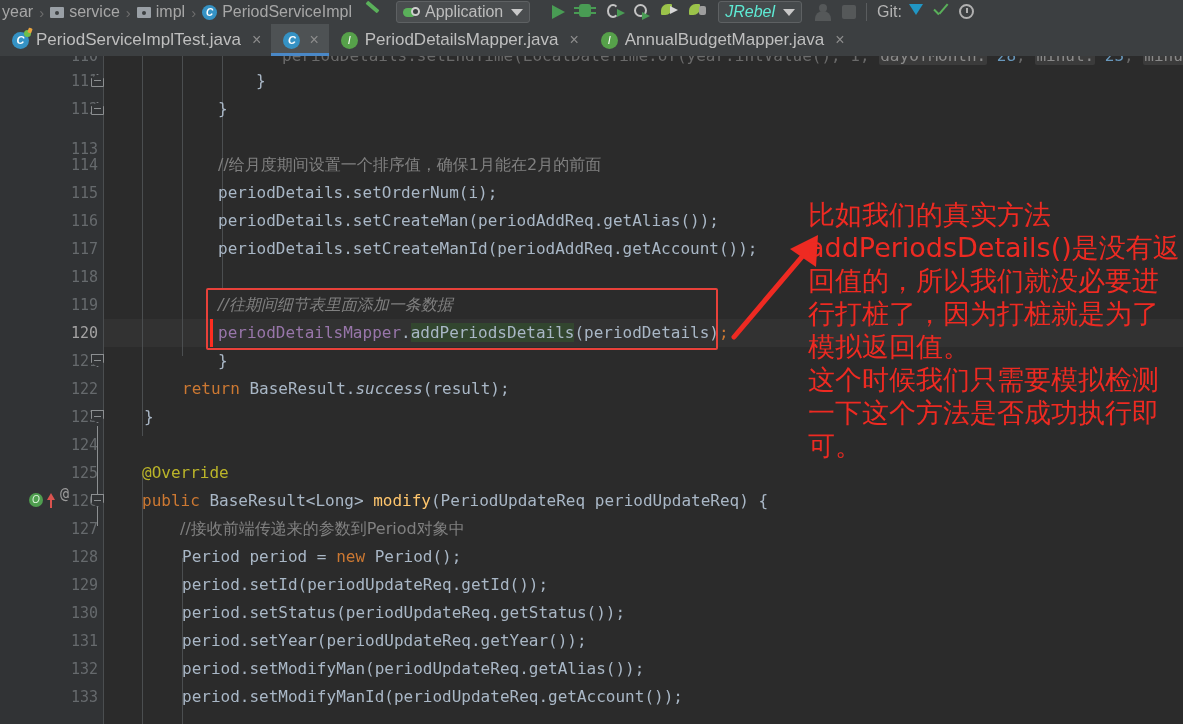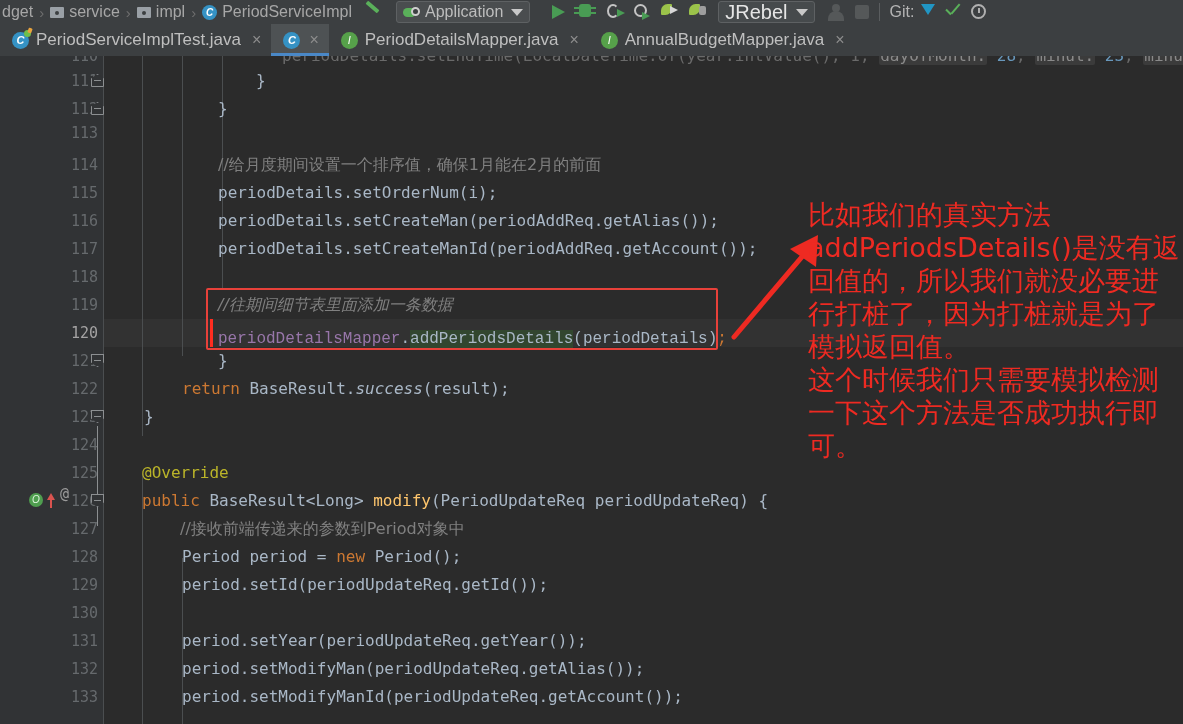--- a/index.html
+++ b/index.html
@@ -51,21 +51,21 @@
   .clockrun{position:absolute;left:6px;top:4px;width:13px;height:13px;border:2px solid #c4c4c4;border-radius:50%;box-sizing:border-box;}
   .clockrun:after{content:"";position:absolute;left:6px;top:6px;width:0;height:0;border-left:8px solid #499c54;border-top:4px solid transparent;border-bottom:4px solid transparent;}
   .leafrun{position:absolute;left:5px;top:4px;width:11px;height:11px;background:#9bc34a;border-radius:60% 10% 60% 10%;}
   .leafrun:after{content:"";position:absolute;left:9px;top:2px;width:0;height:0;border-left:8px solid #d7d7d7;border-top:4px solid transparent;border-bottom:4px solid transparent;}
   .leafbug{position:absolute;left:5px;top:4px;width:11px;height:11px;background:#9bc34a;border-radius:60% 10% 60% 10%;}
   .leafbug:after{content:"";position:absolute;left:10px;top:2px;width:7px;height:9px;background:#9e9e9e;border-radius:2px;}
   .jrebel{
     margin-left:6px;height:20px;border:1px solid #5e6163;border-radius:3px;background:#464a4c;
     display:flex;align-items:center;padding:0 6px;flex:0 0 auto;
   }
-  .jrebel .lbl{color:#e5e5e5;font-size:20px;}
+  .jrebel .lbl{color:#5eead4;font-size:16px;font-style:italic;}
   .silhouette{width:22px;height:18px;position:relative;margin-left:10px;flex:0 0 auto;}
   .silhouette:before{content:"";position:absolute;left:7px;top:1px;width:8px;height:8px;border-radius:50%;background:#555859;}
   .silhouette:after{content:"";position:absolute;left:3px;top:8px;width:16px;height:10px;border-radius:8px 8px 0 0;background:#555859;}
   .sq{width:14px;height:14px;background:#555859;margin-left:8px;border-radius:2px;flex:0 0 auto;}
   .vsep{width:1px;height:18px;background:#5a5d5f;margin:0 10px;flex:0 0 auto;}
   .gitlbl{color:#b4b4b4;font-size:16px;flex:0 0 auto;}
   .gitarrow{width:26px;height:24px;position:relative;flex:0 0 auto;}
   .gitarrow:before{content:"";position:absolute;left:7px;top:4px;width:0;height:0;border-left:7px solid transparent;border-right:7px solid transparent;border-top:11px solid #2196c4;}
   .check{width:26px;height:24px;position:relative;flex:0 0 auto;}
   .check:before{content:"";position:absolute;left:5px;top:11px;width:7px;height:2px;background:#5ab05a;transform:rotate(45deg);}
@@ -164,21 +164,21 @@
     font-family:"DejaVu Sans","Liberation Sans",sans-serif;
     white-space:pre-wrap;
   }
 </style>
 </head>
 <body>
 
 <div class="topbar">
   <div class="crumbs">
     <span class="crumb">
-      <span>dget</span>
+      <span>year</span>
       <span class="sep">›</span>
     </span>
     <span class="crumb">
       <i class="ic-pkg"></i>
       <span>service</span>
       <span class="sep">›</span>
     </span>
     <span class="crumb">
       <i class="ic-pkg"></i>
       <span>impl</span>
@@ -257,21 +257,21 @@
 
 <div class="editor">
 
   <div class="curline-gutter" style="top:263px;"></div>
   <div class="curline" style="left:104px;top:263px;"></div>
 
   <div class="gutter">
     <div class="gline" style="top:-14px;">110</div>
     <div class="gline" style="top:11px;">111</div>
     <div class="gline" style="top:39px;">112</div>
-    <div class="gline" style="top:63px;text-align:right;">113</div>
+    <div class="gline" style="top:79px;text-align:right;">113</div>
     <div class="gline" style="top:95px;">114</div>
     <div class="gline" style="top:123px;">115</div>
     <div class="gline" style="top:151px;">116</div>
     <div class="gline" style="top:179px;">117</div>
     <div class="gline" style="top:207px;">118</div>
     <div class="gline" style="top:235px;">119</div>
     <div class="gline cur" style="top:263px;">120</div>
     <div class="gline" style="top:291px;">121</div>
     <div class="gline" style="top:319px;">122</div>
     <div class="gline" style="top:347px;">123</div>
@@ -313,31 +313,32 @@
 
     <div class="row" style="top:11px;left:152px;"><span>}</span></div>
     <div class="row" style="top:39px;left:114px;"><span>}</span></div>
 
     <div class="row cm" style="top:95px;left:114px;font-family:'DejaVu Sans','Liberation Sans',sans-serif;"><span>//给月度期间设置一个排序值，确保1月能在2月的前面</span></div>
     <div class="row" style="top:123px;left:114px;"><span>periodDetails.setOrderNum(i);</span></div>
     <div class="row" style="top:151px;left:114px;"><span>periodDetails.setCreateMan(periodAddReq.getAlias());</span></div>
     <div class="row" style="top:179px;left:114px;"><span>periodDetails.setCreateManId(periodAddReq.getAccount());</span></div>
 
     <div class="row cm" style="top:235px;left:114px;font-family:'DejaVu Sans','Liberation Sans',sans-serif;font-style:italic;"><span>//往期间细节表里面添加一条数据</span></div>
-    <div class="row" style="top:269px;left:114px;font-family:Liberation Mono, monospace;"><span class="fld">periodDetailsMapper</span><span>.</span><span class="mhl">addPeriodsDetails</span><span>(periodDetails)</span><span class="kw">;</span></div>
+    <div class="row" style="top:263px;left:114px;"><span class="fld">periodDetailsMapper</span><span>.</span><span class="mhl">addPeriodsDetails</span><span>(periodDetails)</span><span class="kw">;</span></div>
 
     <div class="row" style="top:291px;left:114px;"><span>}</span></div>
     <div class="row" style="top:319px;left:78px;"><span class="kw">return</span><span> BaseResult.</span><span class="italic">success</span><span>(result);</span></div>
     <div class="row" style="top:347px;left:40px;"><span>}</span></div>
 
     <div class="row ann" style="top:403px;left:38px;"><span>@Override</span></div>
     <div class="row" style="top:431px;left:38px;"><span class="kw">public</span><span> BaseResult&lt;Long&gt; </span><span style="color:#ffc66d;">modify</span><span>(PeriodUpdateReq periodUpdateReq) {</span></div>
     <div class="row cm" style="top:459px;left:76px;font-family:'DejaVu Sans','Liberation Sans',sans-serif;"><span>//接收前端传递来的参数到Period对象中</span></div>
     <div class="row" style="top:487px;left:78px;"><span>Period period = </span><span class="kw">new</span><span> Period();</span></div>
     <div class="row" style="top:515px;left:78px;"><span>period.setId(periodUpdateReq.getId());</span></div>
+    <div class="row" style="top:543px;left:78px;"><span>period.setStatus(periodUpdateReq.getStatus());</span></div>
     <div class="row" style="top:571px;left:78px;"><span>period.setYear(periodUpdateReq.getYear());</span></div>
     <div class="row" style="top:599px;left:78px;"><span>period.setModifyMan(periodUpdateReq.getAlias());</span></div>
     <div class="row" style="top:627px;left:78px;"><span>period.setModifyManId(periodUpdateReq.getAccount());</span></div>
   </div>
 
   <div class="redbox" style="left:206px;top:232px;width:512px;height:62px;"></div>
   <div class="redcaret" style="left:210px;top:263px;height:28px;"></div>
 </div>
 
 <svg class="arrow-svg" viewBox="0 0 120 120">

